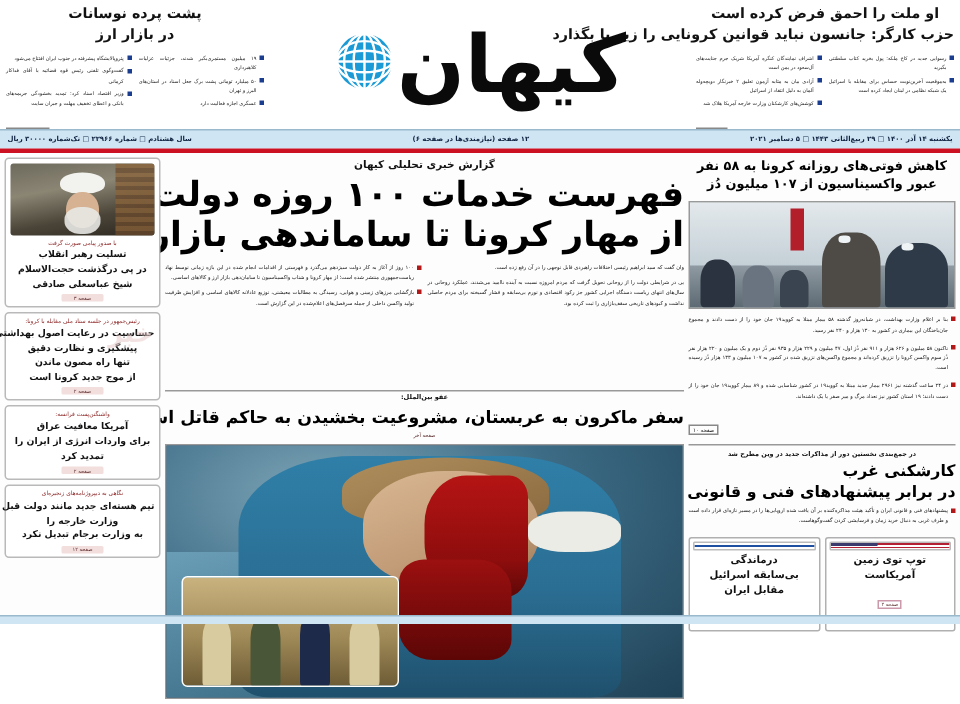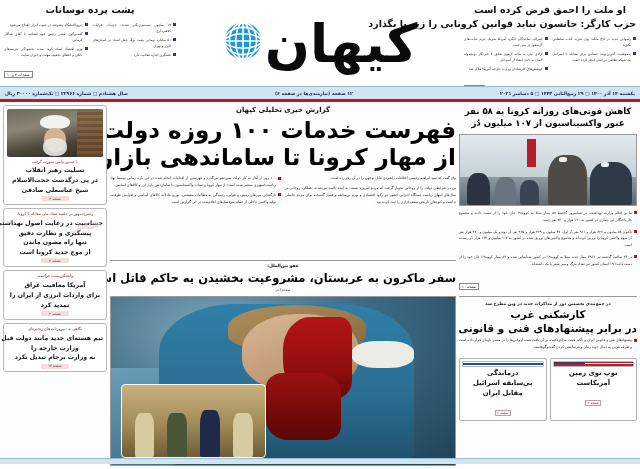--- a/index.html
+++ b/index.html
@@ -4,21 +4,21 @@
 <style>
   * { box-sizing: border-box; margin: 0; padding: 0; }
   html, body {
     width: 640px; height: 469px;
     background: #ffffff;
     font-family: "DejaVu Sans", "Liberation Sans", sans-serif;
     overflow: hidden;
   }
   .page {
     position: relative;
-    width: 640px; height: 464px;
+    width: 640px; height: 416px;
     background: #fdfdfd;
     direction: rtl;
   }
 
   
   .masthead {
     position: absolute; top: 0; right: 0;
     width: 640px; height: 86px;
     background: #ffffff;
     display: flex;
@@ -302,21 +302,21 @@
   .lc-photo .mask {
     position: absolute; width: 8px; height: 5px;
     background: #eef3f6; border-radius: 40%;
   }
   .lc-rule { height: 0.6px; background: #999; margin: 2px 0; }
   .lc-kicker {
     font-size: 4.3px; text-align: center; color: #111; font-weight: bold;
     margin-top: 1px;
   }
   .lc-head2 {
-    font-size: 10.5px; font-weight: bold; text-align: center;
+    font-size: 10.5px; font-weight: bold; text-align: right;
     line-height: 1.3; color: #000; letter-spacing: -0.35px;
   }
   .lc-head2 .ln { display: block; white-space: nowrap; }
 
   .lc-boxes {
     display: flex; flex-direction: row-reverse; gap: 3px; margin-top: 2px;
   }
   .lc-box {
     flex: 1; border: 0.6px solid #b0b0b0; border-radius: 2px;
     padding: 2px; text-align: center; background: #fff;
@@ -353,20 +353,21 @@
 </head>
 <body>
 
 <div class="page">
 
   <div class="masthead">
 
     <div class="mh-right">
       <div class="mh-title">
         <span class="ln">پشت پرده نوسانات</span>
+        <span class="ln">در بازار ارز</span>
       </div>
       <div class="mh-bullets">
         <div class="mh-col">
           <div class="mh-bullet">پتروپالایشگاه پیشرفته در جنوب ایران افتتاح می‌شود</div>
           <div class="mh-bullet">گفت‌وگوی تلفنی رئیس قوه قضائیه با آقای فداکار کرمانی</div>
           <div class="mh-bullet">وزیر اقتصاد اسناد کرد: تمدید بخشودگی جریمه‌های بانکی و اعطای تخفیف مهلت و جبران سایت</div>
         </div>
         <div class="mh-col">
           <div class="mh-bullet">۱۹ میلیون مستمری‌بگیر شدند، جزئیات عزلیات کلاهبرداری</div>
           <div class="mh-bullet">۵۰ میلیارد تومانی پشت برگ جعل اسناد در استان‌های البرز و تهران</div>

